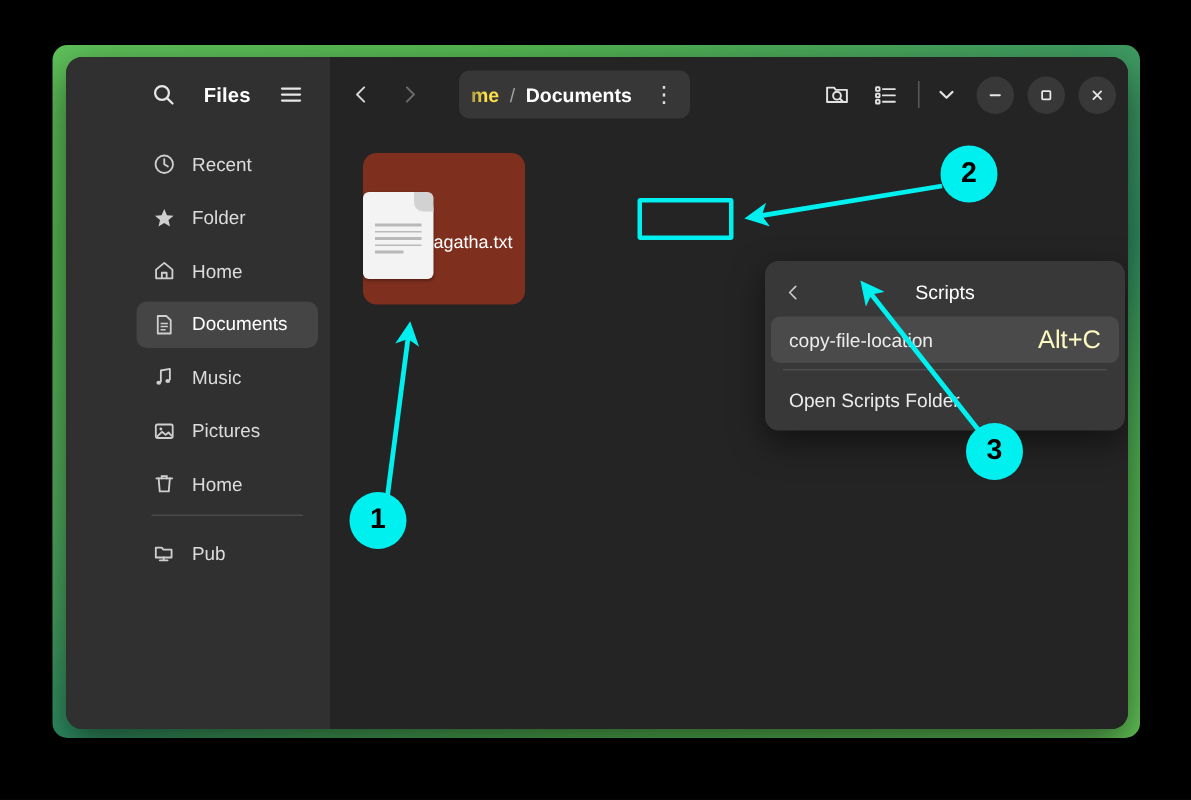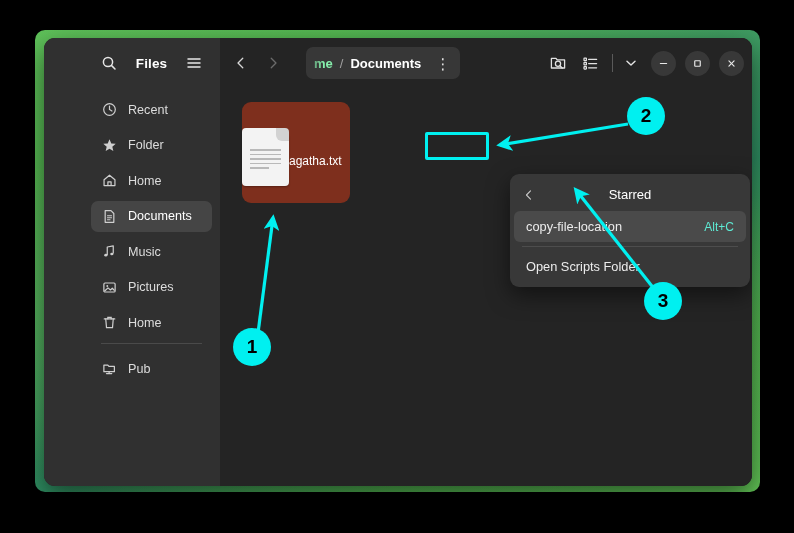--- a/index.html
+++ b/index.html
@@ -98,21 +98,21 @@
     margin-left: 16px;
     height: 32px;
     background: #373737;
     border-radius: 7px;
     display: flex; align-items: center;
     padding: 0 6px 0 0;
     max-width: 210px;
     overflow: hidden;
   }
   .crumb-fade {
-    font-size: 13px; color: #86efac; font-weight: bold;
+    font-size: 13px; color: #fde047; font-weight: bold;
     padding-left: 8px;
     -webkit-mask-image: linear-gradient(to right, rgba(0,0,0,.25), #000 65%);
             mask-image: linear-gradient(to right, rgba(0,0,0,.25), #000 65%);
   }
   .crumb-sep { color: #a0a0a0; font-size: 13px; padding: 0 7px; }
   .crumb-cur { font-size: 13px; color: #ffffff; font-weight: bold; white-space: nowrap; }
   .crumb-dots { color: #e0e0e0; font-size: 15px; padding: 0 4px 0 14px; line-height: 1; letter-spacing: 0; }
 
   .hspace { flex: 1; }
   .tool-btn {
@@ -193,21 +193,21 @@
   .popup-items { padding: 0 4px 5px 4px; }
   .mi {
     height: 31px;
     display: flex; align-items: center;
     padding: 0 12px;
     border-radius: 6px;
     font-size: 12.8px;
     color: #ececec;
   }
   .mi.hover { background: #4a4a4a; }
-  .mi .accel { margin-left: auto; color: #5eead4; font-size: 12px; }
+  .mi .accel { margin-left: auto; color: #fef9c3; font-size: 17px; }
   .mi-sep { height: 1px; background: #4d4d4d; margin: 4px 8px; }
 
   
   .statusbar {
     position: absolute;
     right: 0; bottom: 0;
     height: 30px;
     background: #2b2b2b;
     border-top-left-radius: 9px;
     border-top: 1px solid #3a3a3a;
@@ -439,21 +439,21 @@
           <div class="file-label">agatha.txt</div>
         </div>
 
         <div class="popup">
           <div class="popup-head">
             <div class="popup-back">
               <svg width="12" height="12" viewBox="0 0 16 16" fill="none" stroke="currentColor" stroke-width="1.5" stroke-linecap="round" stroke-linejoin="round">
                 <polyline points="10,2.6 4.6,8 10,13.4"></polyline>
               </svg>
             </div>
-            <div class="popup-title">Starred</div>
+            <div class="popup-title">Scripts</div>
           </div>
           <div class="popup-items">
             <div class="mi hover">
               <span>copy-file-location</span>
               <span class="accel">Alt+C</span>
             </div>
             <div class="mi-sep"></div>
             <div class="mi">
               <span>Open Scripts Folder</span>
             </div>

